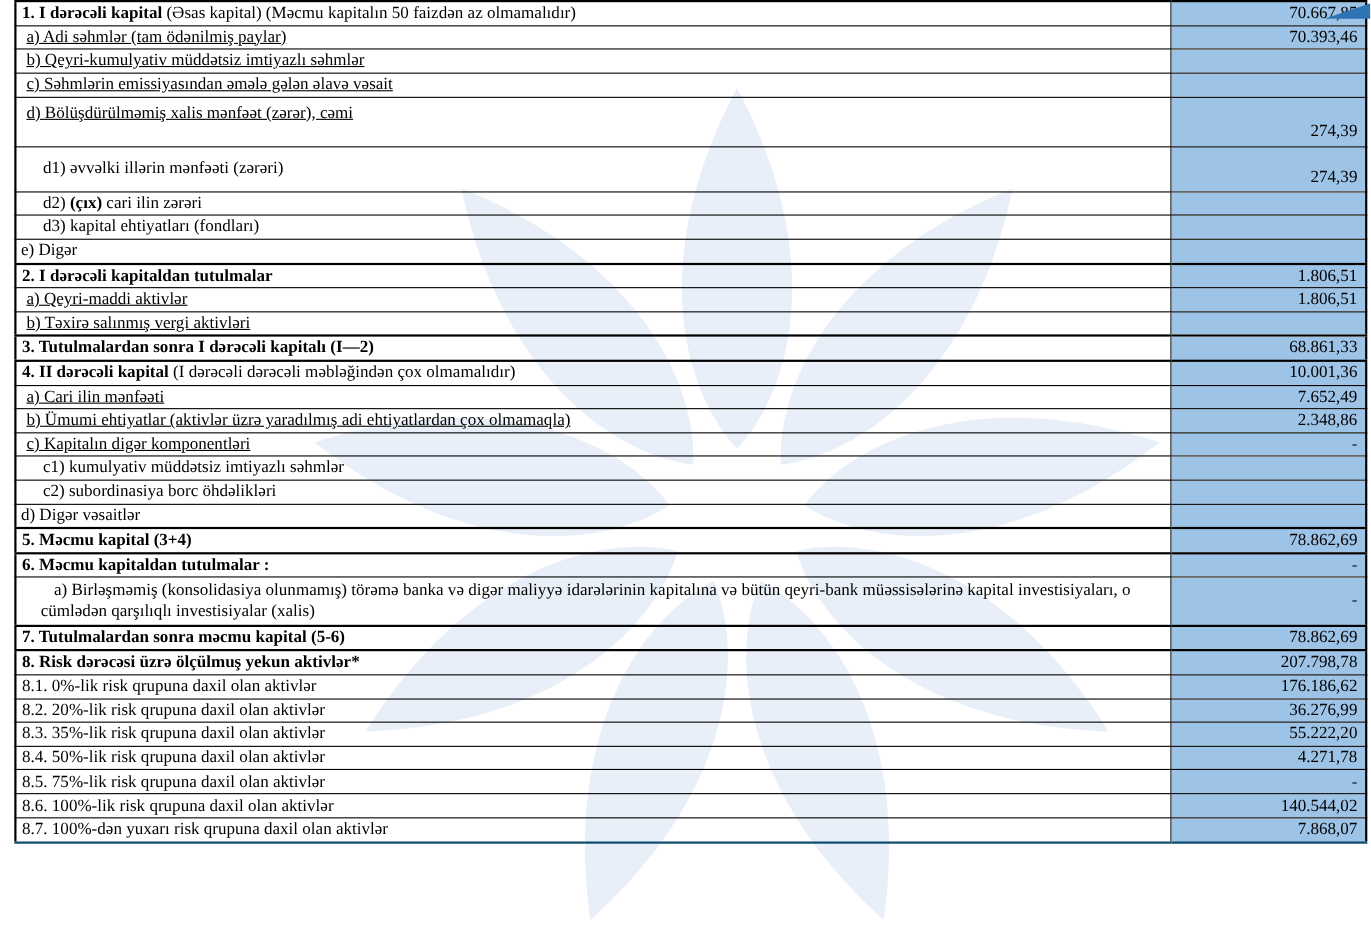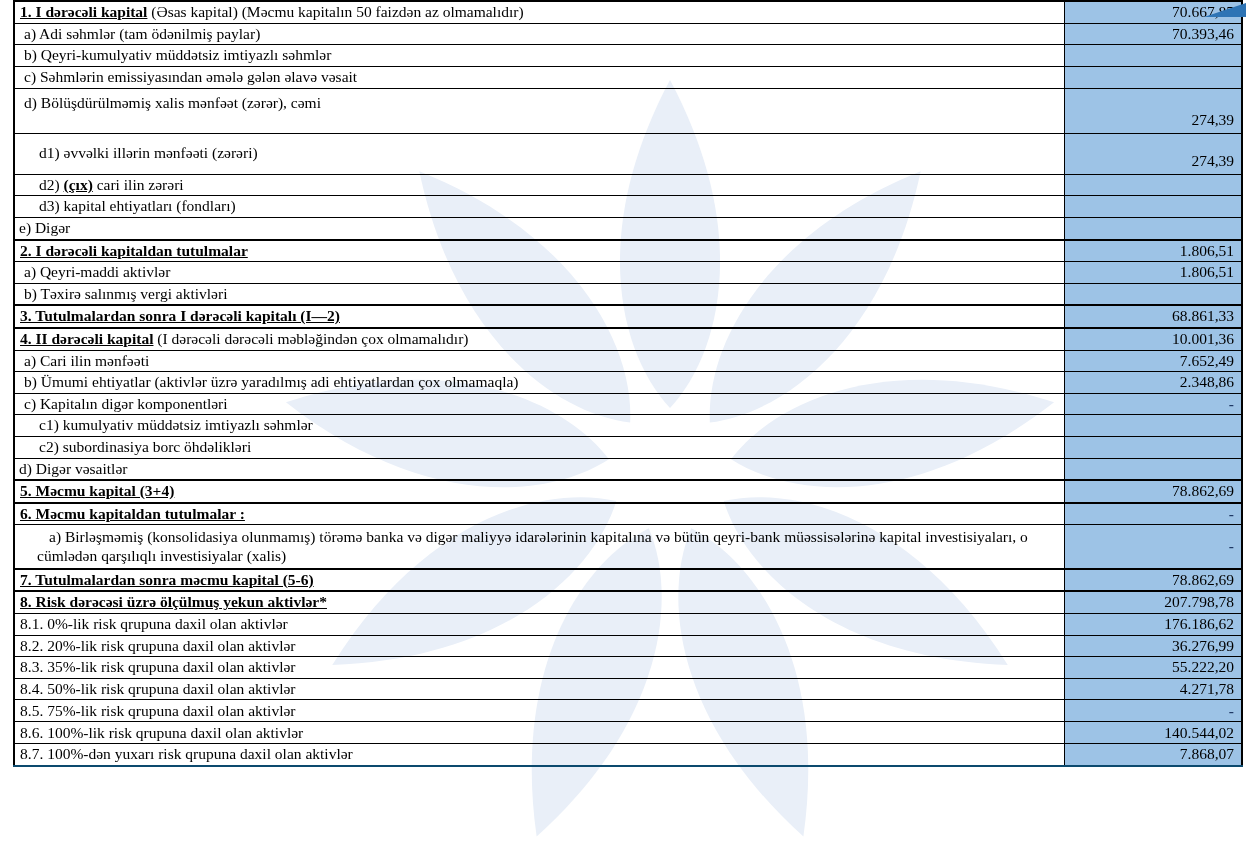--- a/index.html
+++ b/index.html
@@ -20,29 +20,29 @@
   }
   table.capital{
     border-collapse:collapse;table-layout:fixed;margin-left:13px;width:1228px;
     position:relative;z-index:2;border:2px solid #000;
   }
   td{
     border:1px solid #000;font-size:15.5px;line-height:1.2;
     padding:1px 4px;vertical-align:middle;overflow:hidden;
   }
   td.lbl{background:transparent;}
-  td.lbl b{font-weight:bold;text-decoration:underline;}
+  td.lbl b{font-weight:bold;}
   td.val{background:#9DC3E6;text-align:right;padding-right:7px;}
   td.val.v-bottom{vertical-align:bottom;padding-bottom:3px;}
   td.lbl.v-top{vertical-align:top;padding-top:5px;}
   td.val.dash{color:#1F3864;font-weight:bold;}
   tr.section td{border-top-width:2px;}
   tr:last-child td{border-bottom:2px solid #0c4a6e;}
   .ind-h{padding-left:5px;}
-  .ind-a{padding-left:9px;}
+  .ind-a{padding-left:9px;text-decoration:underline;}
   .ind-aa{padding-left:24px;}
   .ind-e{padding-left:4px;}
   .ind-s6{padding-left:22px;text-indent:12px;}
 </style>
 </head>
 <body>
 
 <div class="page">
 
   <svg class="watermark" width="1000" height="1000" viewBox="-500 -500 1000 1000" aria-hidden="true">

